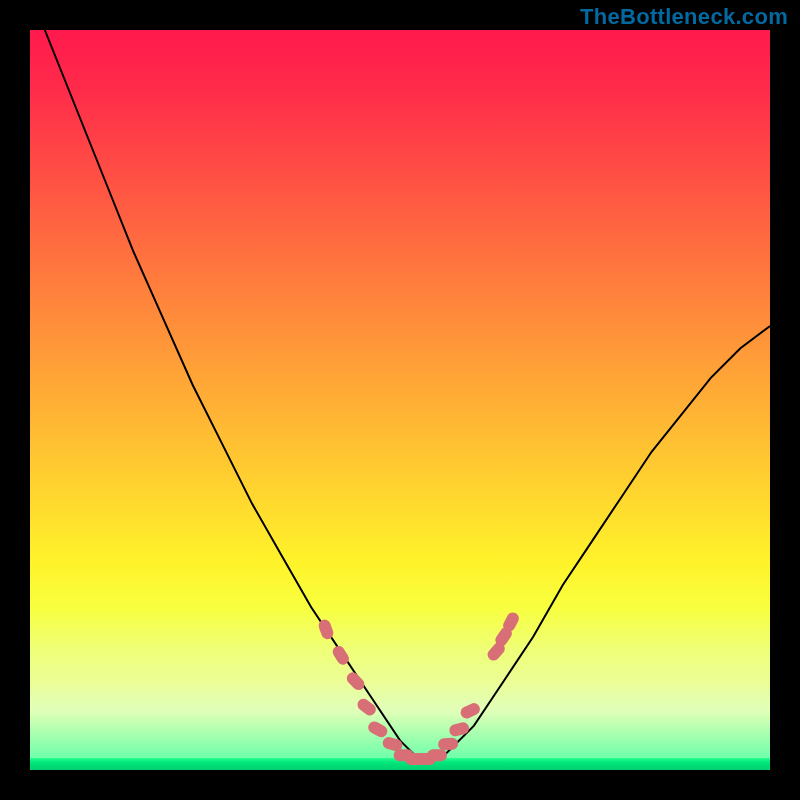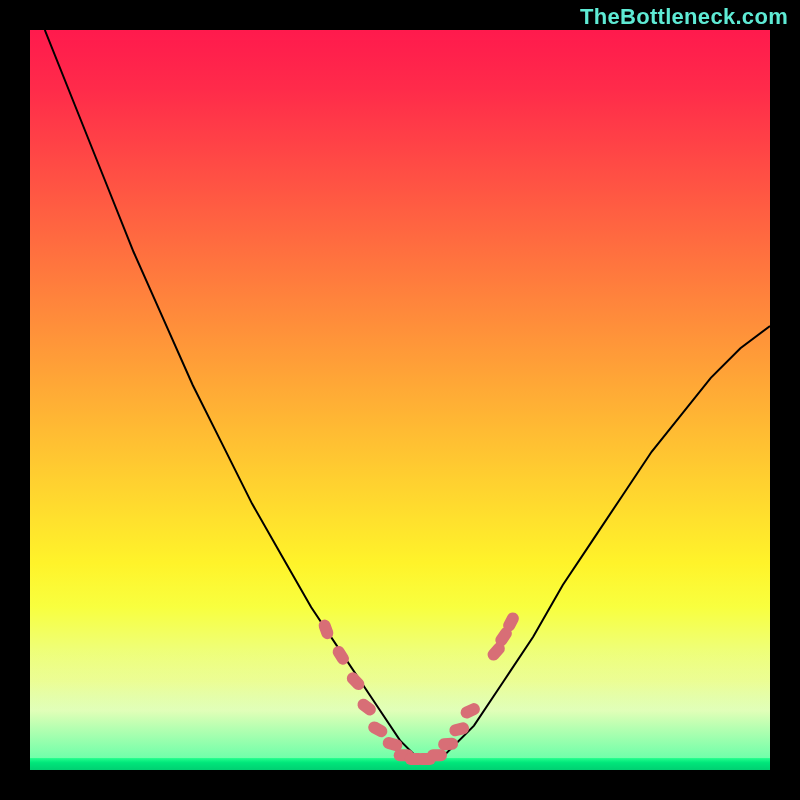--- a/index.html
+++ b/index.html
@@ -65,21 +65,21 @@
     );
     pointer-events: none;
   }
   .watermark {
     position: absolute;
     top: 4px;
     right: 12px;
     font-family: Arial, Helvetica, sans-serif;
     font-size: 22px;
     font-weight: 600;
-    color: #5eead4;
+    color: #0369a1;
     letter-spacing: 0.3px;
   }
   svg.curve-layer {
     position: absolute;
     left: 30px;
     top: 30px;
     width: 740px;
     height: 740px;
     pointer-events: none;
   }

